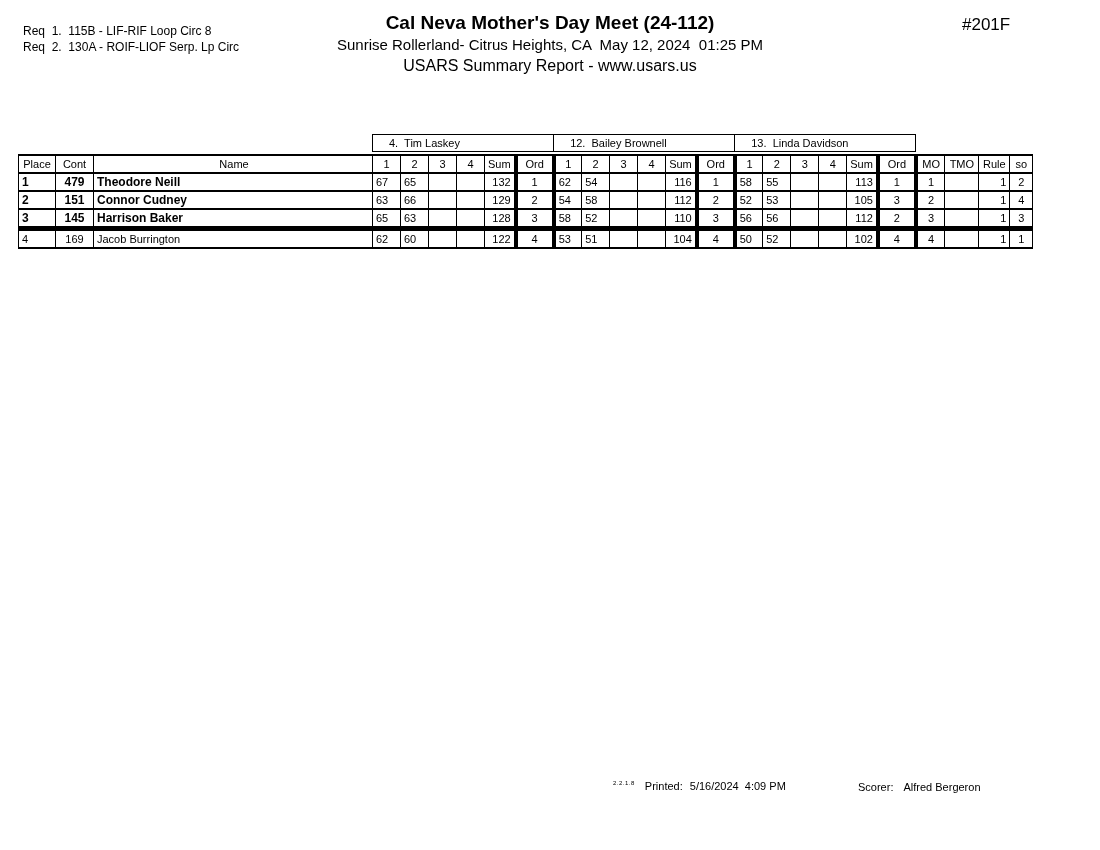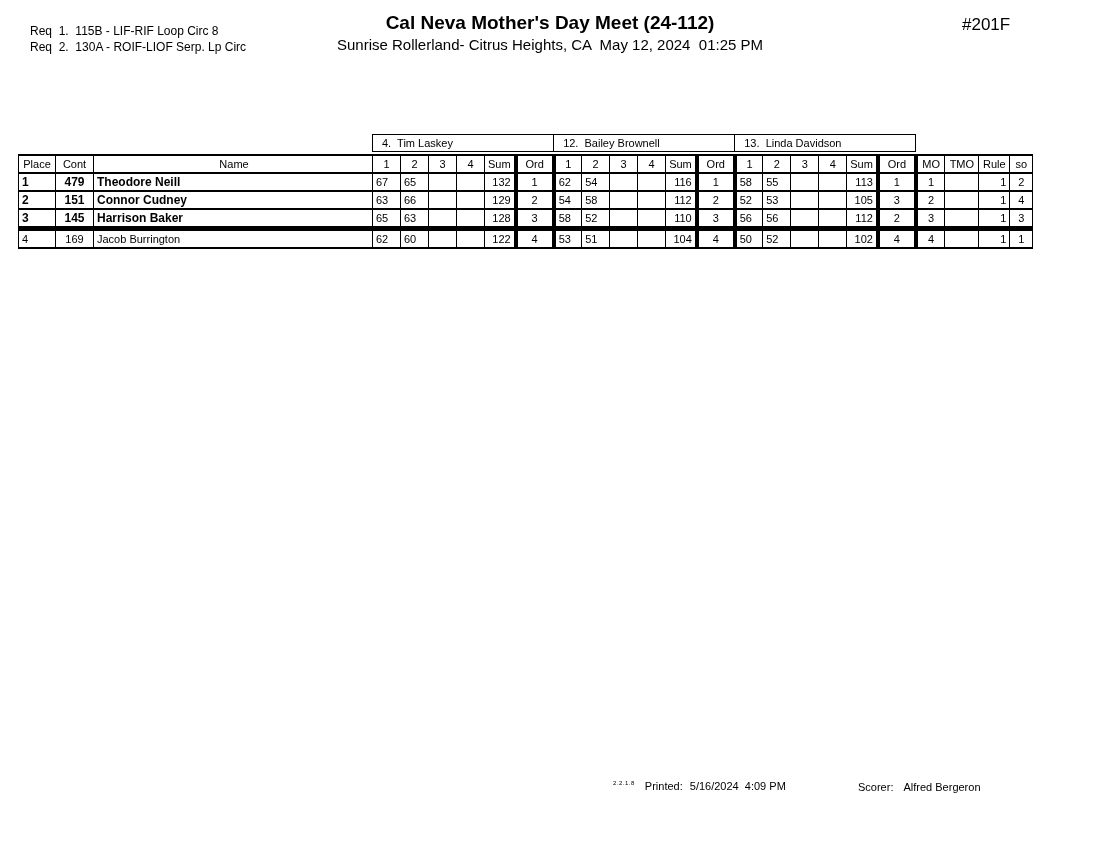--- a/index.html
+++ b/index.html
@@ -8,21 +8,21 @@
     width: 1100px; height: 850px;
     background: #ffffff;
     font-family: "Liberation Sans", sans-serif;
     color: #000;
     overflow: hidden;
   }
   .pre { white-space: pre; }
 
   
   .req-block {
-    position: absolute; left: 30px; top: 23px;
+    position: absolute; left: 23px; top: 23px;
     font-size: 12px; line-height: 16px;
   }
 
   
   .title-block {
     position: absolute; left: 0; right: 0; top: 12px;
     text-align: center;
   }
   .meet-title  { font-size: 19px; font-weight: bold; }
   .venue-line  { font-size: 15px; margin-top: 2px; }
@@ -40,21 +40,21 @@
     border-collapse: collapse;
     table-layout: fixed;
     font-family: "Liberation Sans", sans-serif;
     font-size: 11px;
   }
   
   .jbox {
     border: 1px solid #000;
     font-weight: normal;
     text-align: left;
-    padding: 2px 9px;
+    padding: 2px 16px;
     height: 12px;
     font-size: 11px;
   }
   .nob { border: none; }
   .gap-row td { border: none; height: 2px; padding: 0; }
 
   .head-row th, tr.r td {
     border: 1px solid #000;
     border-top-width: 2px;
     border-bottom-width: 2px;
@@ -110,20 +110,21 @@
 <div class="page">
 
   <div class="req-block">
     <div class="pre">Req  1.  115B - LIF-RIF Loop Circ 8</div>
     <div class="pre">Req  2.  130A - ROIF-LIOF Serp. Lp Circ</div>
   </div>
 
   <div class="title-block">
     <div class="meet-title">Cal Neva Mother's Day Meet (24-112)</div>
     <div class="venue-line pre">Sunrise Rollerland- Citrus Heights, CA  May 12, 2024  01:25 PM</div>
+    <div class="report-line">USARS Summary Report - www.usars.us</div>
   </div>
 
   <div class="event-number">#201F</div>
 
   <div class="tbl-wrap">
     <table>
       <colgroup>
         <col style="width:37px">
           <col style="width:38px">
           <col style="width:279px">

